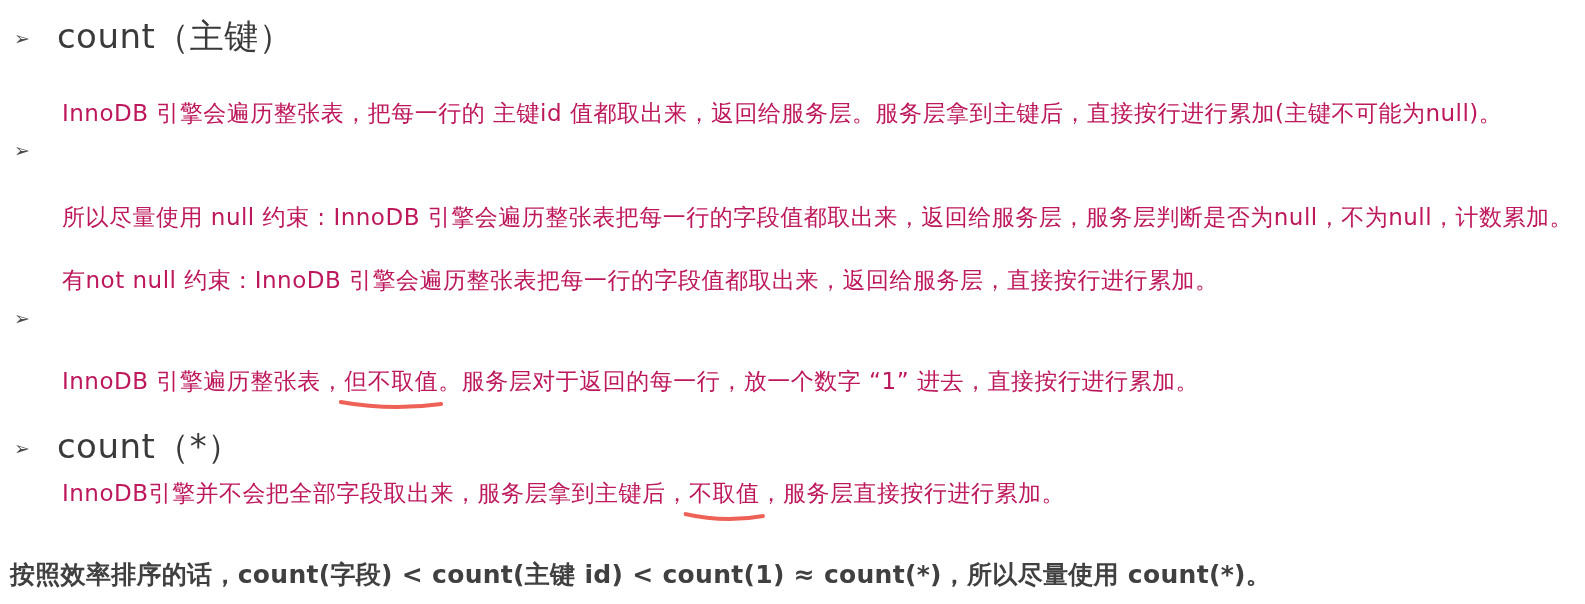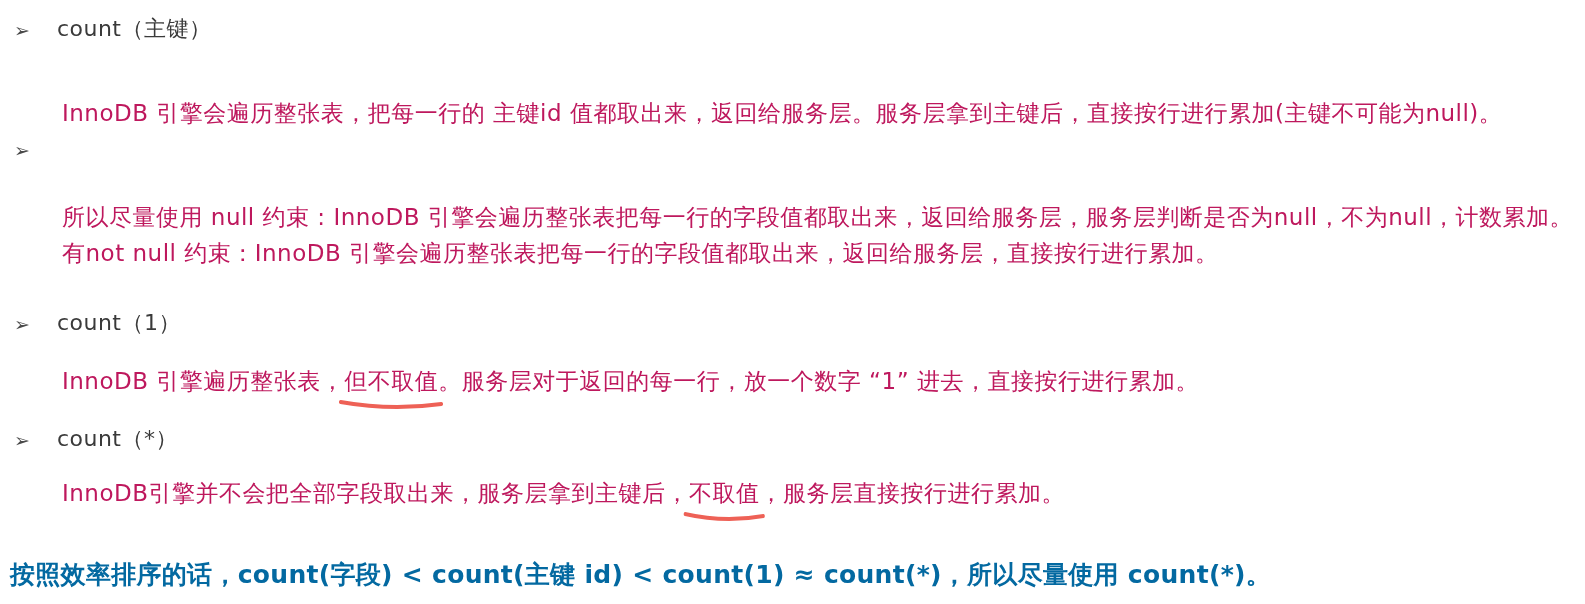--- a/index.html
+++ b/index.html
@@ -23,21 +23,21 @@
     gap: 27px;
     color: #3a3a3a;
   }
   .bullet {
     font-size: 19px;
     color: #4a4a4a;
     line-height: 1;
     transform: translateY(1px);
   }
   .section-title {
-    font-size: 22px;
+    font-size: 34px;
     letter-spacing: 0.5px;
     color: #3a3a3a;
   }
   .para {
     left: 62px;
     font-size: 23px;
     letter-spacing: 0.5px;
     color: #be185d;
   }
   .u-wrap {
@@ -52,41 +52,40 @@
     height: 14px;
     overflow: visible;
     pointer-events: none;
   }
   .footer-note {
     left: 10px;
     top: 558px;
     font-size: 25px;
     font-weight: bold;
     letter-spacing: 0.3px;
-    color: #0369a1;
+    color: #404040;
   }
 </style>
 </head>
 <body>
 
 <div class="abs section-header" style="top:14px">
   <span class="bullet">➢</span>
   <span class="section-title">count（主键）</span>
 </div>
 <div class="abs para" style="top:98px">InnoDB 引擎会遍历整张表，把每一行的 主键id 值都取出来，返回给服务层。服务层拿到主键后，直接按行进行累加(主键不可能为null)。</div>
 
 <div class="abs section-header" style="top:140px">
   <span class="bullet">➢</span>
 </div>
 <div class="abs para" style="top:202px">所以尽量使用 null 约束 : InnoDB 引擎会遍历整张表把每一行的字段值都取出来，返回给服务层，服务层判断是否为null，不为null，计数累加。</div>
-<div class="abs para" style="top:238px">有not null 约束：InnoDB 引擎会遍历整张表把每一行的字段值都取出来，返回给服务层，直接按行进行累加。</div>
+<div class="abs para" style="top:265px">有not null 约束：InnoDB 引擎会遍历整张表把每一行的字段值都取出来，返回给服务层，直接按行进行累加。</div>
 
 <div class="abs section-header" style="top:308px">
   <span class="bullet">➢</span>
-  <span class="section-title">count（1）</span>
 </div>
 <div class="abs para" style="top:366px">
   <span>InnoDB 引擎遍历整张表，</span><span class="u-wrap"><span>但不取值</span><svg viewBox="0 0 120 14" preserveAspectRatio="none">
         <path d="M3,4 Q60,13 117,6" fill="none" stroke-width="4" stroke-linecap="round" stroke="#ee6156"></path>
       </svg></span><span>。服务层对于返回的每一行，放一个数字 “1” 进去，直接按行进行累加。</span>
 </div>
 
 <div class="abs section-header" style="top:424px">
   <span class="bullet">➢</span>
   <span class="section-title">count（*）</span>

